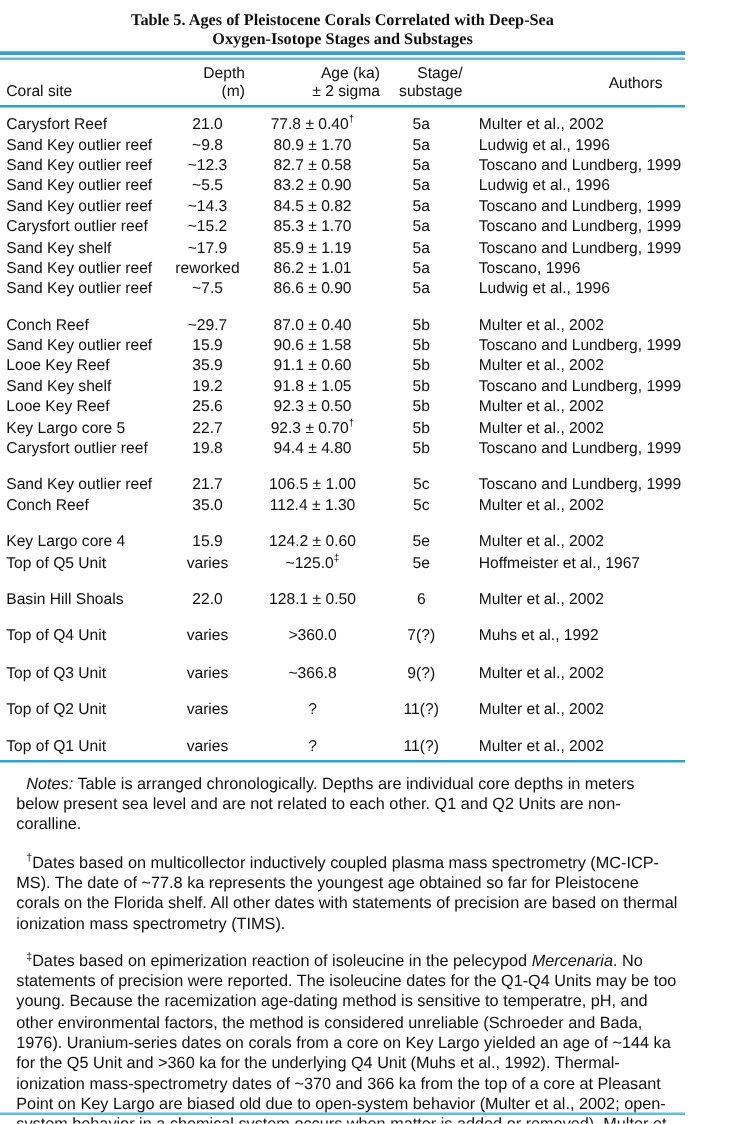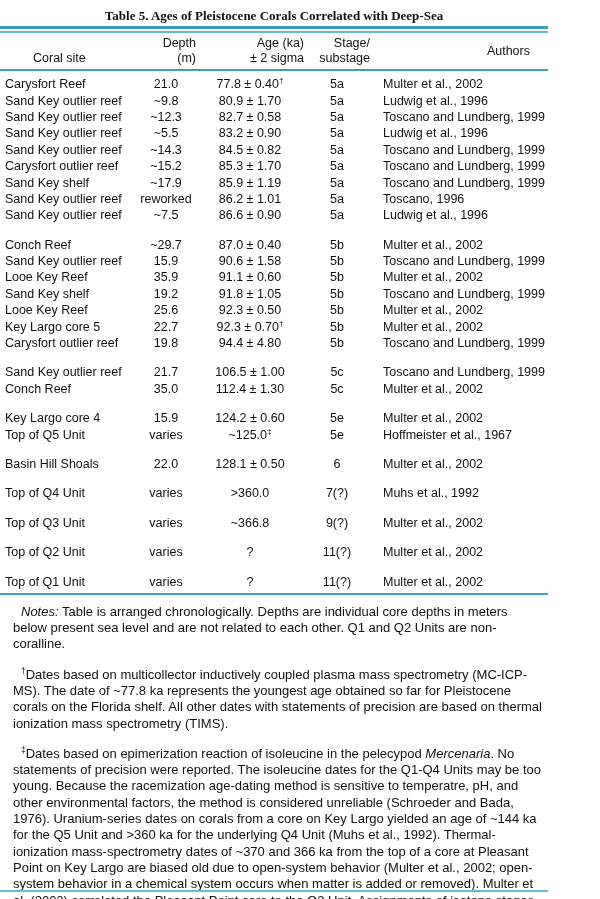--- a/index.html
+++ b/index.html
@@ -20,21 +20,21 @@
   }
   .double-rule{margin-top:3px;}
   .double-rule .r1{height:3px;background:var(--rule-dark);}
   .double-rule .rgap{height:2px;background:#ffffff;}
   .double-rule .r2{height:2px;background:var(--rule-light);}
   .grid5{display:grid;grid-template-columns:136px 60px 108px 66px 1fr;}
   .header{
     align-items:end;padding:3px 0 3px 0;
     font-size:12.5px;line-height:15px;
   }
-  .h-site{padding-left:5px;align-self:end;margin-left:28px;}
+  .h-site{padding-left:5px;align-self:end;}
   .h-center{text-align:right;}
   .h-authors{width:160px;text-align:right;align-self:center;}
   .header-rule{height:2px;background:var(--rule-dark);}
   .tbody{padding:5px 0 3px 0;font-size:12.5px;border-radius:11px;}
   .group:not(:last-child){margin-bottom:13px;}
   .row{height:16.4px;align-items:center;}
   .c-site{padding-left:5px;white-space:nowrap;}
   .c-depth,.c-age,.c-stage{text-align:center;white-space:nowrap;}
   .c-authors{padding-left:13px;white-space:nowrap;}
   sup{font-size:0.65em;vertical-align:super;line-height:0;}
@@ -44,20 +44,21 @@
   .it{font-style:italic;}
   .bottom-rule{position:absolute;left:0;right:0;top:890px;height:2px;background:var(--rule-light);}
 </style>
 </head>
 <body>
 
 <div class="page">
 
   <div class="title">
     <div>Table 5. Ages of Pleistocene Corals Correlated with Deep-Sea</div>
+    <div>Oxygen-Isotope Stages and Substages</div>
   </div>
 
   <div class="double-rule">
     <div class="r1"></div>
     <div class="rgap"></div>
     <div class="r2"></div>
   </div>
 
   <div class="header grid5">
     <div class="h-site">Coral site</div>

